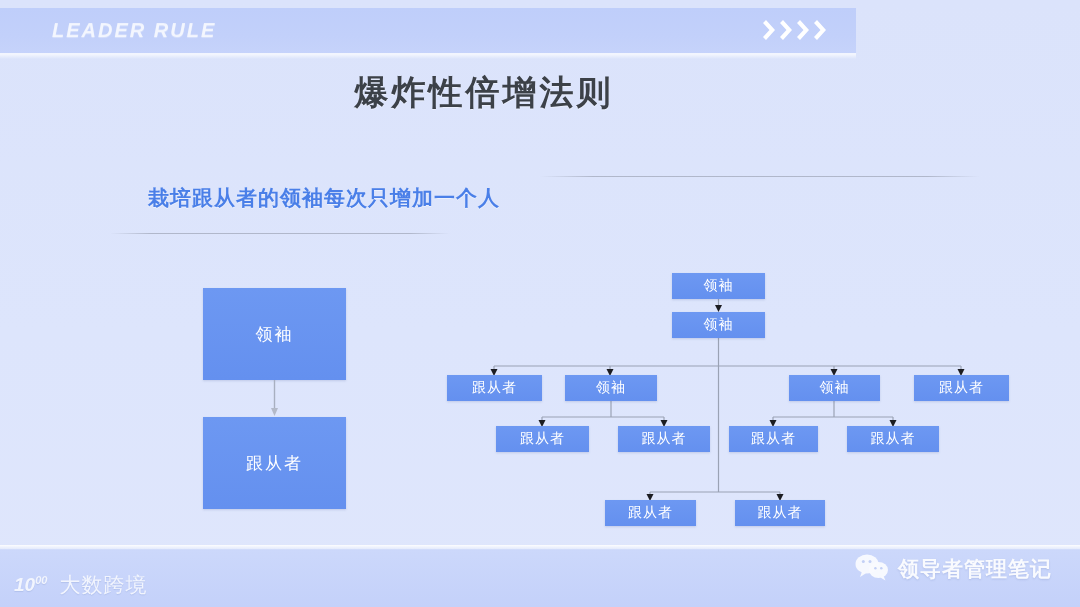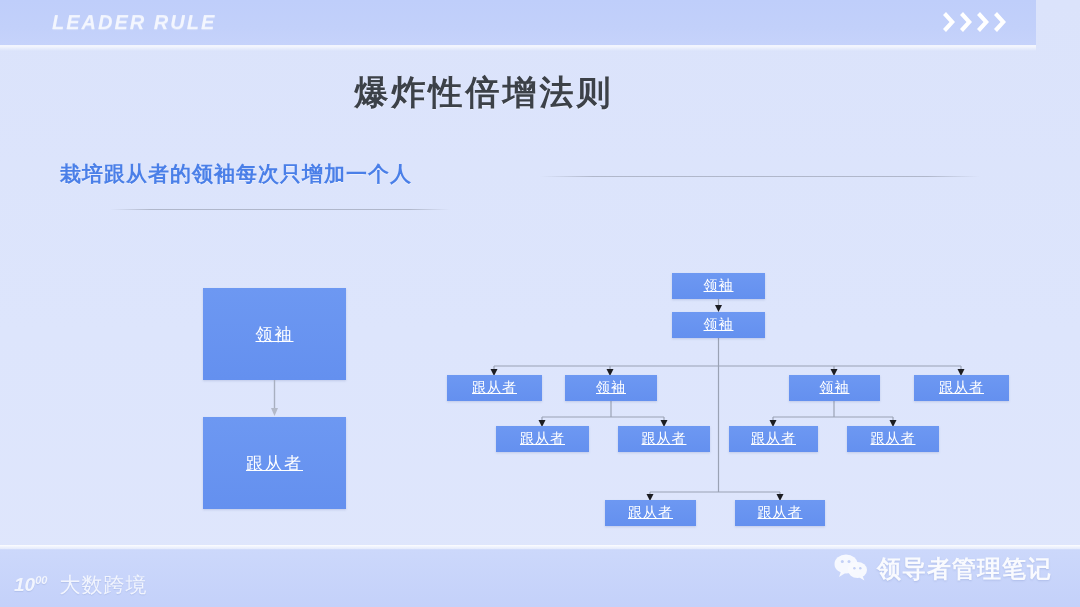--- a/index.html
+++ b/index.html
@@ -19,22 +19,22 @@
     width: 1080px;
     height: 607px;
     background: linear-gradient(180deg, #dbe3fb 0%, #dde5fc 55%, #dfe6fc 100%);
     overflow: hidden;
   }
 
   
   .header-band {
     position: absolute;
     left: 0;
-    top: 0;
-    width: 1036px;
+    top: 8px;
+    width: 856px;
     height: 46px;
     background: linear-gradient(180deg, #bfcefa 0%, #c2d0fa 60%, #c6d3fb 100%);
     text-align: center;
   }
   .header-band::after {
     content: "";
     position: absolute;
     left: 0;
     bottom: -5px;
     width: 100%;
@@ -85,27 +85,28 @@
 
   
   .col {
     position: absolute;
     top: 158px;
   }
   .col-left  { left: 60px;  width: 440px; }
   .col-right { left: 500px; width: 520px; }
 
   .col-heading {
-    text-align: left;
+    text-align: right;
     font-size: 21px;
     font-weight: bold;
     line-height: 1.55;
     color: #4a7fe8;
     letter-spacing: 1px;
     text-shadow: 0 1px 0 rgba(255,255,255,.45);
+    margin-top: 24px;
   }
   .divider {
     height: 1px;
     background: linear-gradient(90deg, rgba(150,155,170,0) 0%, rgba(140,146,162,.55) 12%, rgba(140,146,162,.55) 88%, rgba(150,155,170,0) 100%);
     margin: 18px auto 0 auto;
   }
   .col-left .divider  { width: 340px; }
   .col-right .divider { width: 440px; }
 
   
@@ -114,21 +115,20 @@
     color: #ffffff;
     display: flex;
     align-items: center;
     justify-content: center;
     font-size: 15px;
     letter-spacing: 1px;
     box-shadow: 0 1px 2px rgba(60,80,140,.18);
     box-sizing: border-box;
     white-space: nowrap;
     user-select: none;
-    text-decoration: underline;
   }
   .big-node {
     position: absolute;
     width: 143px;
     height: 92px;
     font-size: 17px;
     letter-spacing: 2px;
   }
   #left-leader   { left: 203px; top: 288px; }
   #left-follower { left: 203px; top: 417px; }
@@ -221,21 +221,21 @@
     position: absolute;
     right: 28px;
     bottom: 22px;
     display: flex;
     align-items: center;
     gap: 9px;
     opacity: .9;
     user-select: none;
   }
   .wechat-credit .wc-text {
-    font-size: 24px;
+    font-size: 21px;
     font-weight: bold;
     color: #ffffff;
     letter-spacing: 1px;
     text-shadow: 0 1px 2px rgba(150,165,215,.55);
   }
 </style>
 </head>
 <body>
 
 <div class="slide">

